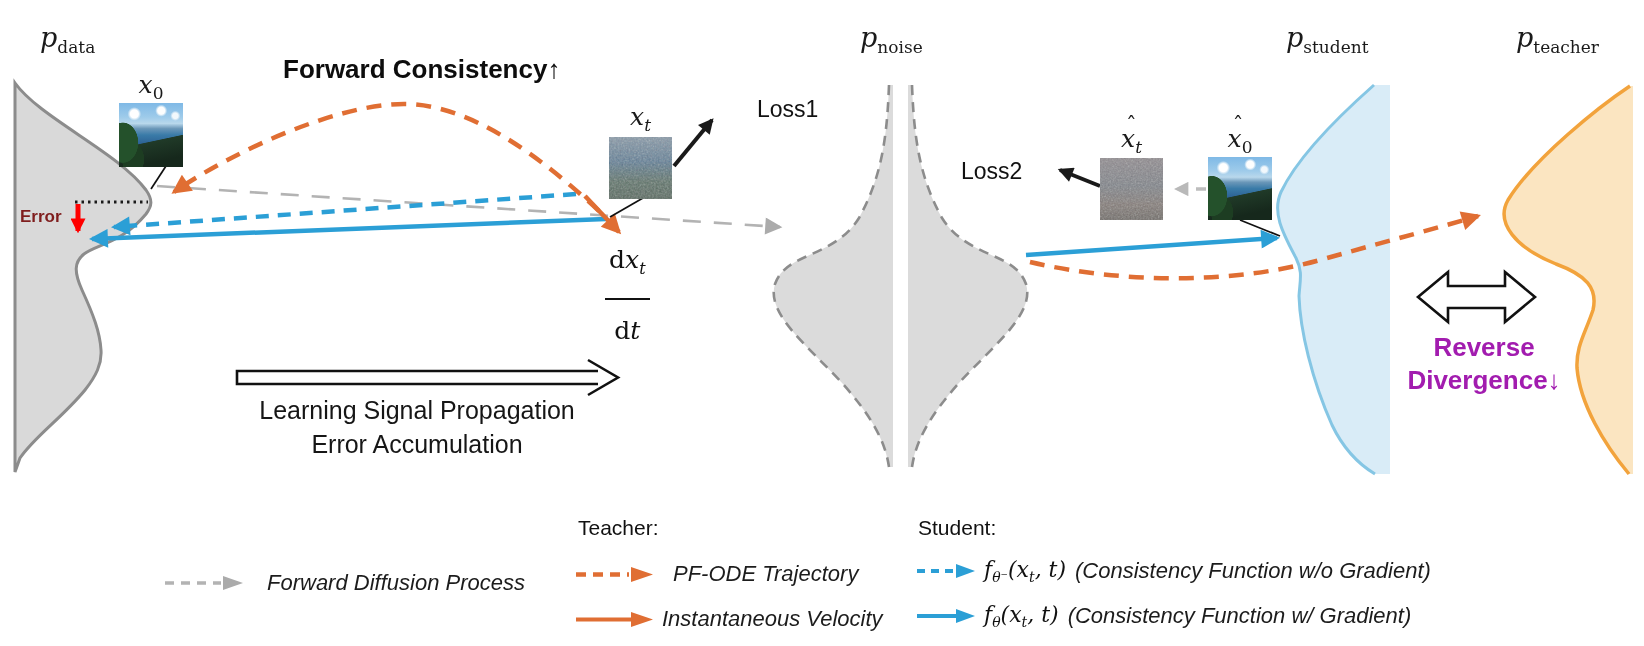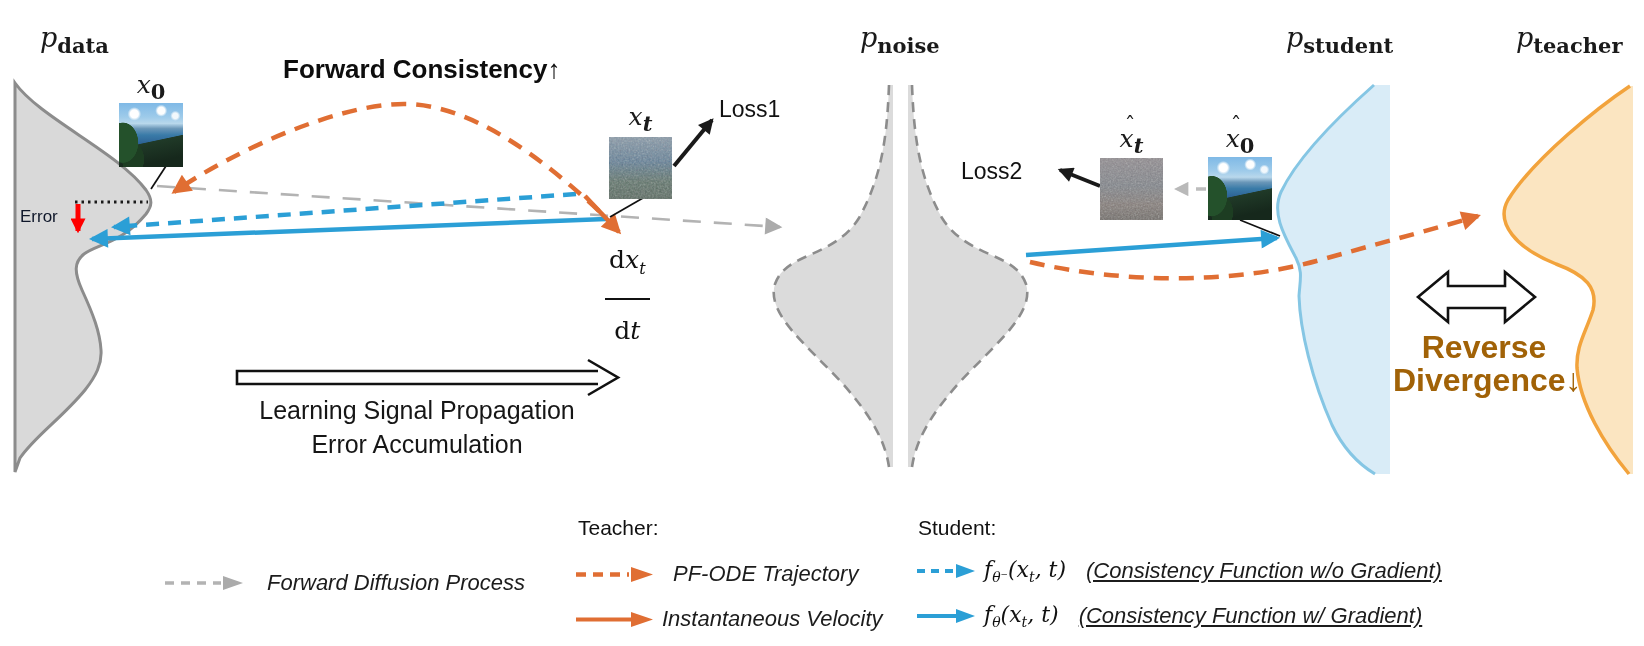--- a/index.html
+++ b/index.html
@@ -2,44 +2,44 @@
 <html><head>
 <meta charset="utf-8">
 <style>
   html,body{margin:0;padding:0;background:#ffffff;}
   .stage{position:relative;width:1644px;height:646px;background:#fff;overflow:hidden;
          font-family:"Liberation Sans",sans-serif;color:#1a1a1a;}
   .abs{position:absolute;}
   svg{display:block;}
   
   .mathlabel{font-family:"DejaVu Serif",serif;font-style:italic;font-size:27px;color:#1a1a1a;white-space:nowrap;}
-  .mathlabel sub{font-style:normal;font-size:21px;letter-spacing:0;font-weight:bold;}
+  .mathlabel sub{font-style:normal;font-size:17px;letter-spacing:0;}
   .mathlabel sub.it{font-style:italic;}
   .center{text-align:center;}
   .hatwrap{position:relative;display:inline-block;}
   .hat{position:absolute;top:-0.55em;left:0.24em;font-style:normal;font-size:0.85em;}
   
   .title{font-weight:bold;font-size:26px;color:#0d0d0d;white-space:nowrap;}
   .loss{font-size:23px;color:#111;white-space:nowrap;}
-  .error-label{font-weight:normal;font-size:17px;color:#0f172a;}
+  .error-label{font-weight:bold;font-size:17px;color:#7f1d1d;}
   .bigtext{font-size:25px;color:#161616;line-height:34px;}
-  .boldtext{font-weight:bold;font-size:32px;color:#a16207;line-height:33px;text-align:center;}
+  .boldtext{font-weight:bold;font-size:26px;color:#a21caf;line-height:33px;text-align:center;}
   
   .frac{font-family:"DejaVu Serif",serif;font-size:25px;color:#111;display:inline-block;text-align:center;}
   .frac .it{font-style:italic;}
   .frac sub{font-style:italic;font-size:16px;}
   .frac .den{border-top:2px solid #111;padding:16px 8px;display:block;}
   .frac .num{display:block;padding:0 4px 20px 4px;}
   
   .leg-row{position:absolute;display:flex;align-items:center;}
   .leg-h{font-size:21px;color:#111;white-space:nowrap;}
   .leg-i{font-style:italic;font-size:22px;color:#1c1c1c;white-space:nowrap;}
   .leg-f{font-family:"DejaVu Serif",serif;font-style:italic;font-size:22px;color:#111;white-space:nowrap;}
   .leg-f sub{font-size:14px;}
-  .desc{margin-left:20px;text-decoration:underline;}
+  .desc{margin-left:9px;}
   
   .photo{
     background:
       radial-gradient(circle 9px at 24% 17%, #ffffff 45%, rgba(255,255,255,0) 75%),
       radial-gradient(circle 8px at 66% 12%, #fdfefe 45%, rgba(255,255,255,0) 75%),
       radial-gradient(circle 7px at 88% 20%, #f2f8fc 40%, rgba(255,255,255,0) 72%),
       radial-gradient(ellipse 26px 34px at 6% 62%, #24512b 58%, rgba(0,0,0,0) 60%),
       radial-gradient(ellipse 18px 26px at 22% 88%, #1d3d22 60%, rgba(0,0,0,0) 62%),
       linear-gradient(168deg, rgba(0,0,0,0) 58%, #203a28 59%, #16281c 86%),
       linear-gradient(180deg, #7fb9e6 0%, #9ecbea 22%, #b9d8ec 32%, #6b97b8 40%, #3a7ba8 50%, #2e6597 62%, #255178 74%, #1d3c55 100%);
@@ -190,21 +190,21 @@
   </div>
 
   <div class="abs mathlabel center" style="left:1100px;top:124px;width:63px;font-size:25px">
     <span class="hatwrap"><span class="hat">ˆ</span><span>x</span></span><sub class="it">t</sub>
   </div>
 
   <div class="abs mathlabel center" style="left:1208px;top:124px;width:64px;font-size:25px">
     <span class="hatwrap"><span class="hat">ˆ</span><span>x</span></span><sub>0</sub>
   </div>
 
-  <div class="abs loss" style="left:719px;top:96px">Loss1</div>
+  <div class="abs loss" style="left:757px;top:96px">Loss1</div>
   <div class="abs loss" style="left:961px;top:158px">Loss2</div>
 
   <div class="abs error-label" style="left:20px;top:207px">Error</div>
 
   <div class="abs frac" style="left:605px;top:245px">
     <span class="num"><span>d</span><span class="it">x</span><sub>t</sub></span>
     <span class="den"><span>d</span><span class="it">t</span></span>
   </div>
 
   <div class="abs bigtext center" style="left:228px;top:393px;width:378px">

